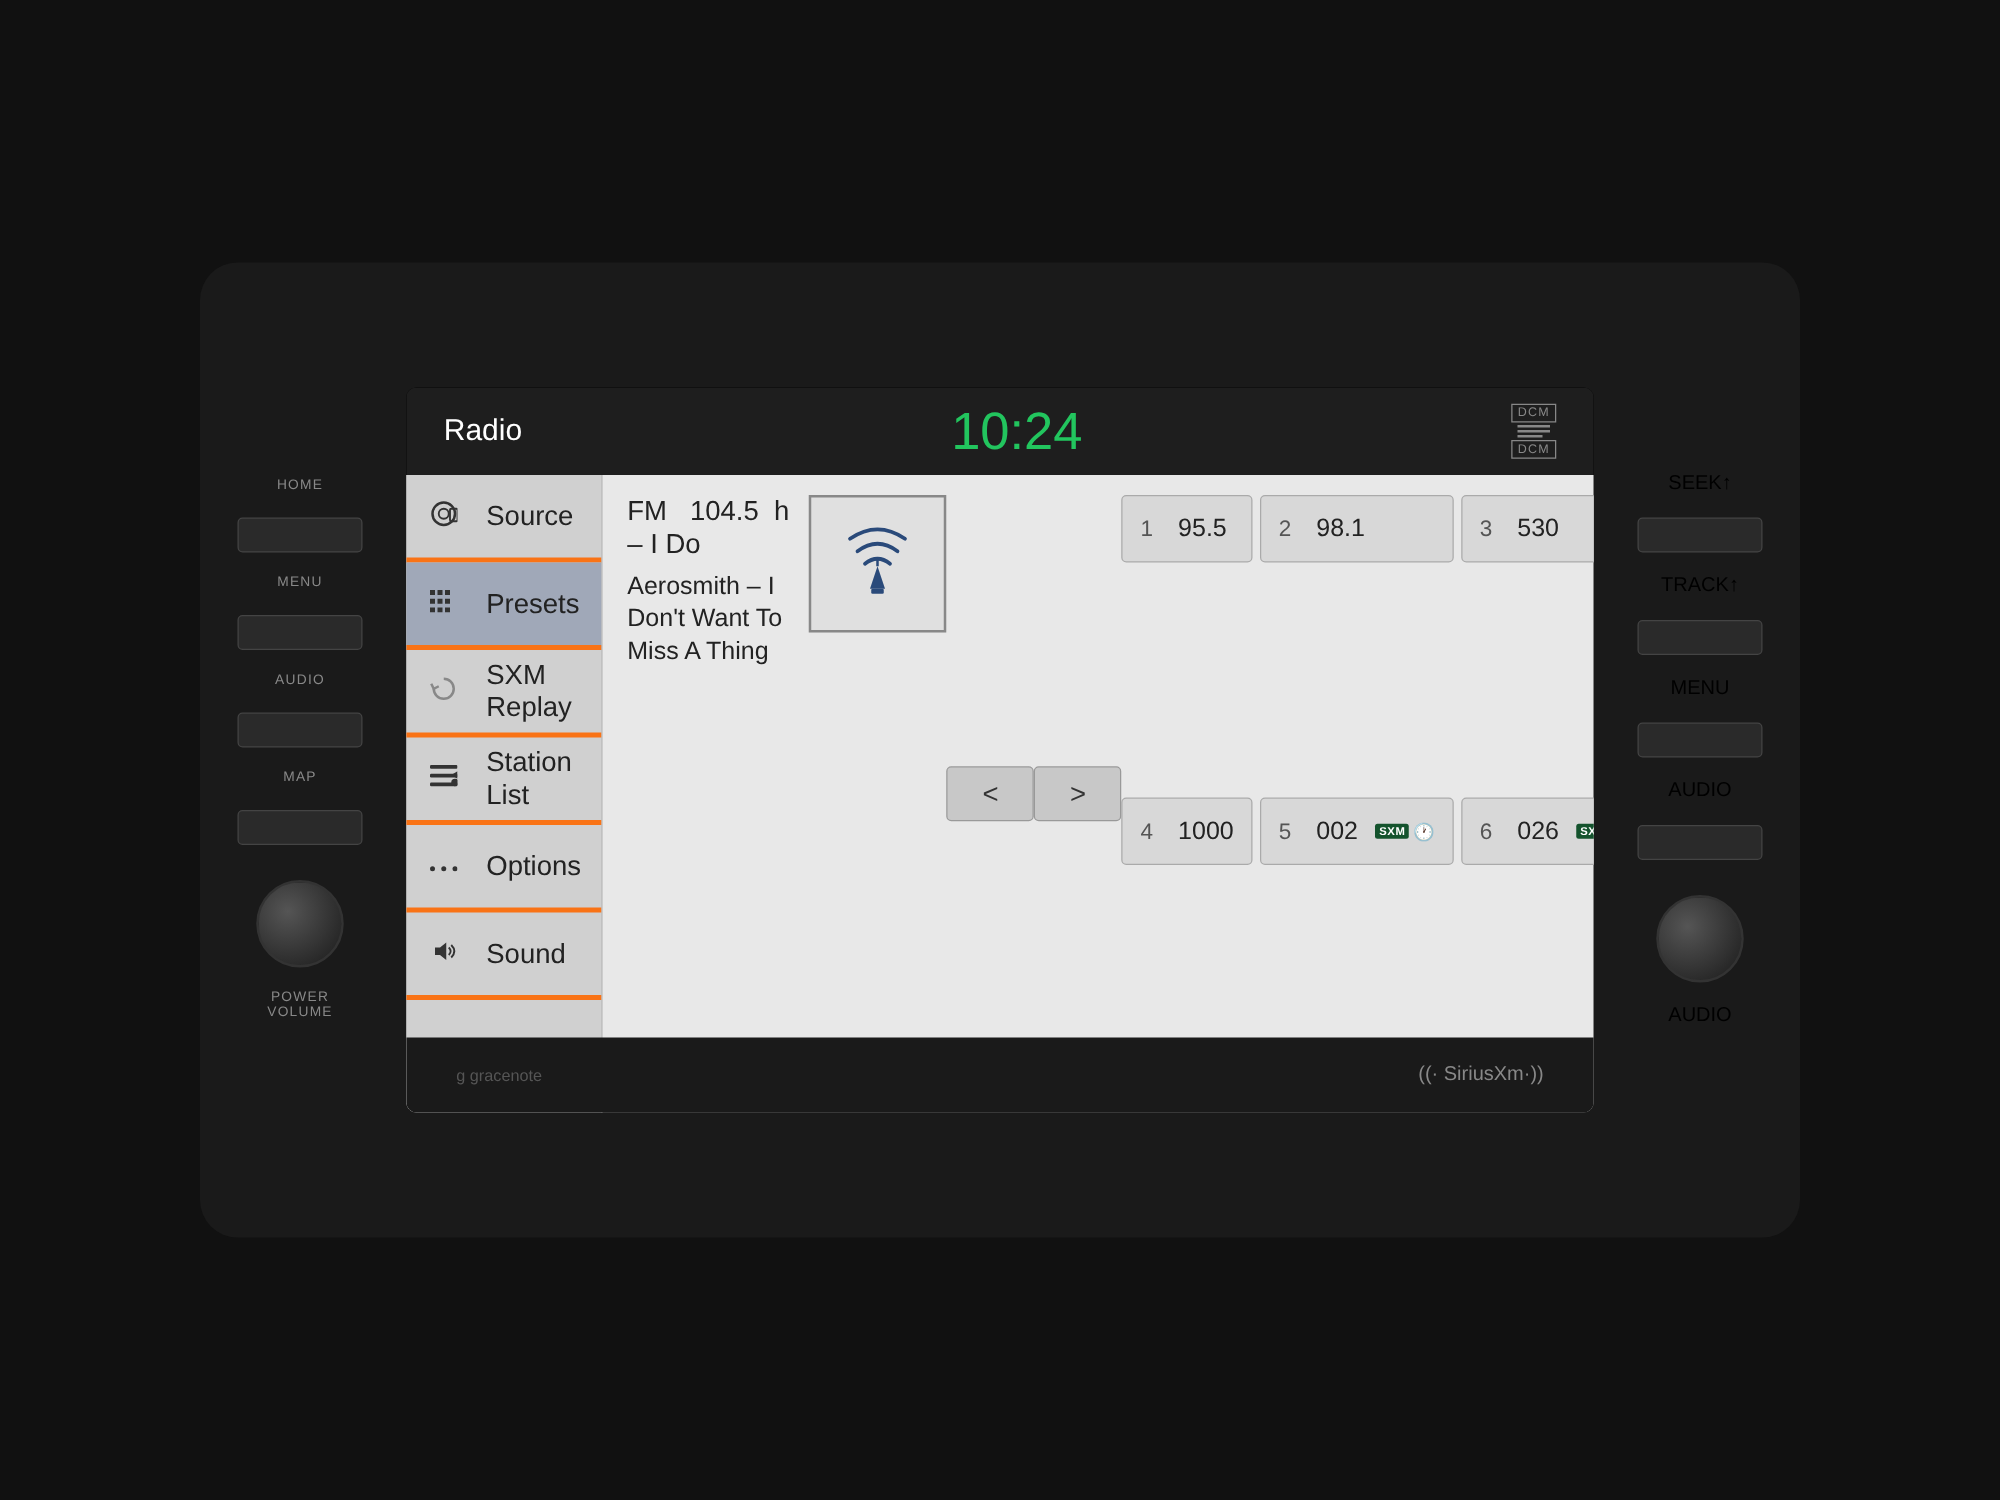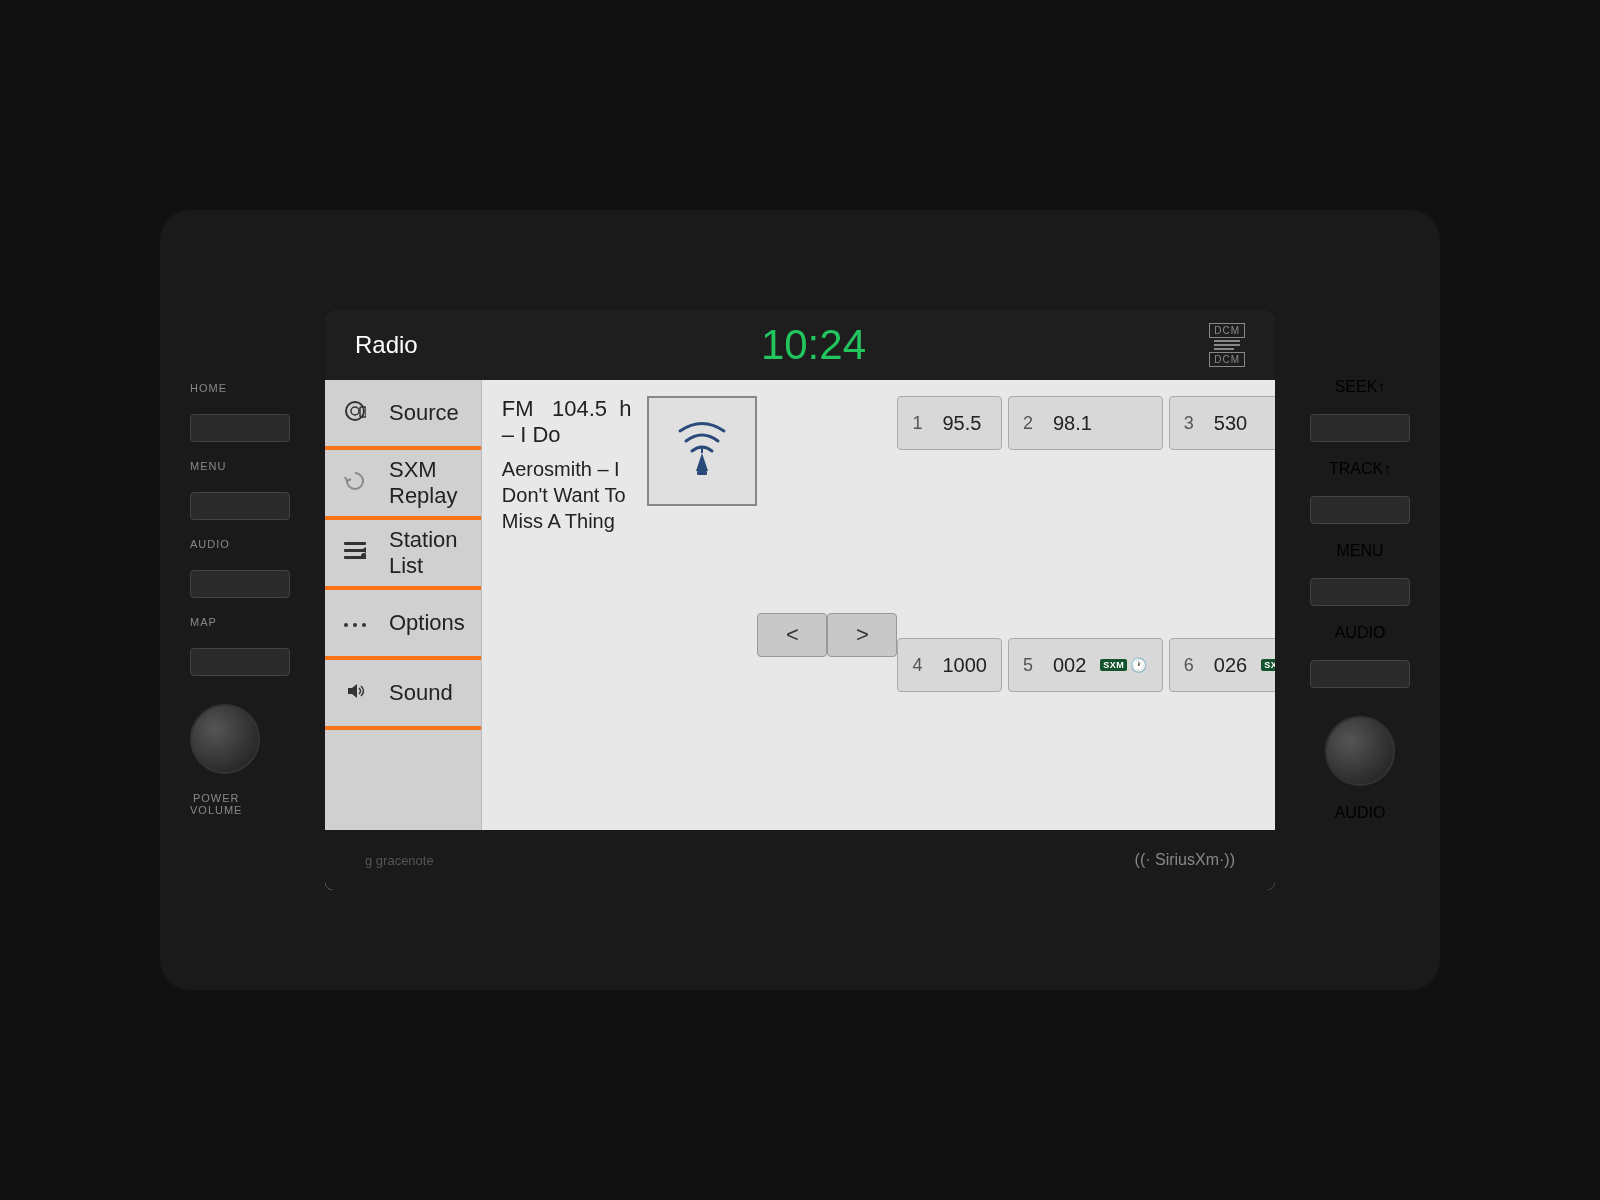--- a/index.html
+++ b/index.html
@@ -28,21 +28,21 @@
 
     
     .left-buttons {
       position: absolute;
       left: 30px;
       top: 50%;
       transform: translateY(-50%);
       display: flex;
       flex-direction: column;
       gap: 18px;
-      align-items: flex-start;
+      align-items: center;
     }
     .left-buttons .btn-label {
       color: #888;
       font-size: 11px;
       letter-spacing: 1px;
       text-align: center;
       margin-bottom: 2px;
     }
     .phys-btn {
       width: 100px;
@@ -355,20 +355,36 @@
           <span class="nav-item-icon">
             <svg width="22" height="22" viewBox="0 0 22 22">
                 <circle cx="11" cy="11" r="9" fill="none" stroke="#333" stroke-width="2"></circle>
                 <circle cx="11" cy="11" r="4" fill="none" stroke="#333" stroke-width="1.5"></circle>
                 <rect x="16" y="7" width="6" height="10" rx="1" fill="none" stroke="#333" stroke-width="1.5"></rect>
               </svg>
           </span>
           <span class="nav-item-label">Source</span>
         </div>
 
+        <div class="nav-item active">
+          <span class="nav-item-icon">
+            <svg width="22" height="18" viewBox="0 0 22 18">
+                <rect x="0" y="0" width="4" height="4" fill="#333"></rect>
+                <rect x="6" y="0" width="4" height="4" fill="#333"></rect>
+                <rect x="12" y="0" width="4" height="4" fill="#333"></rect>
+                <rect x="0" y="7" width="4" height="4" fill="#333"></rect>
+                <rect x="6" y="7" width="4" height="4" fill="#333"></rect>
+                <rect x="12" y="7" width="4" height="4" fill="#333"></rect>
+                <rect x="0" y="14" width="4" height="4" fill="#333"></rect>
+                <rect x="6" y="14" width="4" height="4" fill="#333"></rect>
+                <rect x="12" y="14" width="4" height="4" fill="#333"></rect>
+              </svg>
+          </span>
+          <span class="nav-item-label">Presets</span>
+        </div>
 
         <div class="nav-item">
           <span class="nav-item-icon">
             <svg width="22" height="22" viewBox="0 0 22 22">
                 <path d="M11 3 A8 8 0 1 1 3 11" fill="none" stroke="#888" stroke-width="2"></path>
                 <polyline points="1,7 3,11 7,9" fill="none" stroke="#888" stroke-width="2"></polyline>
               </svg>
           </span>
           <span class="nav-item-label">SXM Replay</span>
         </div>

